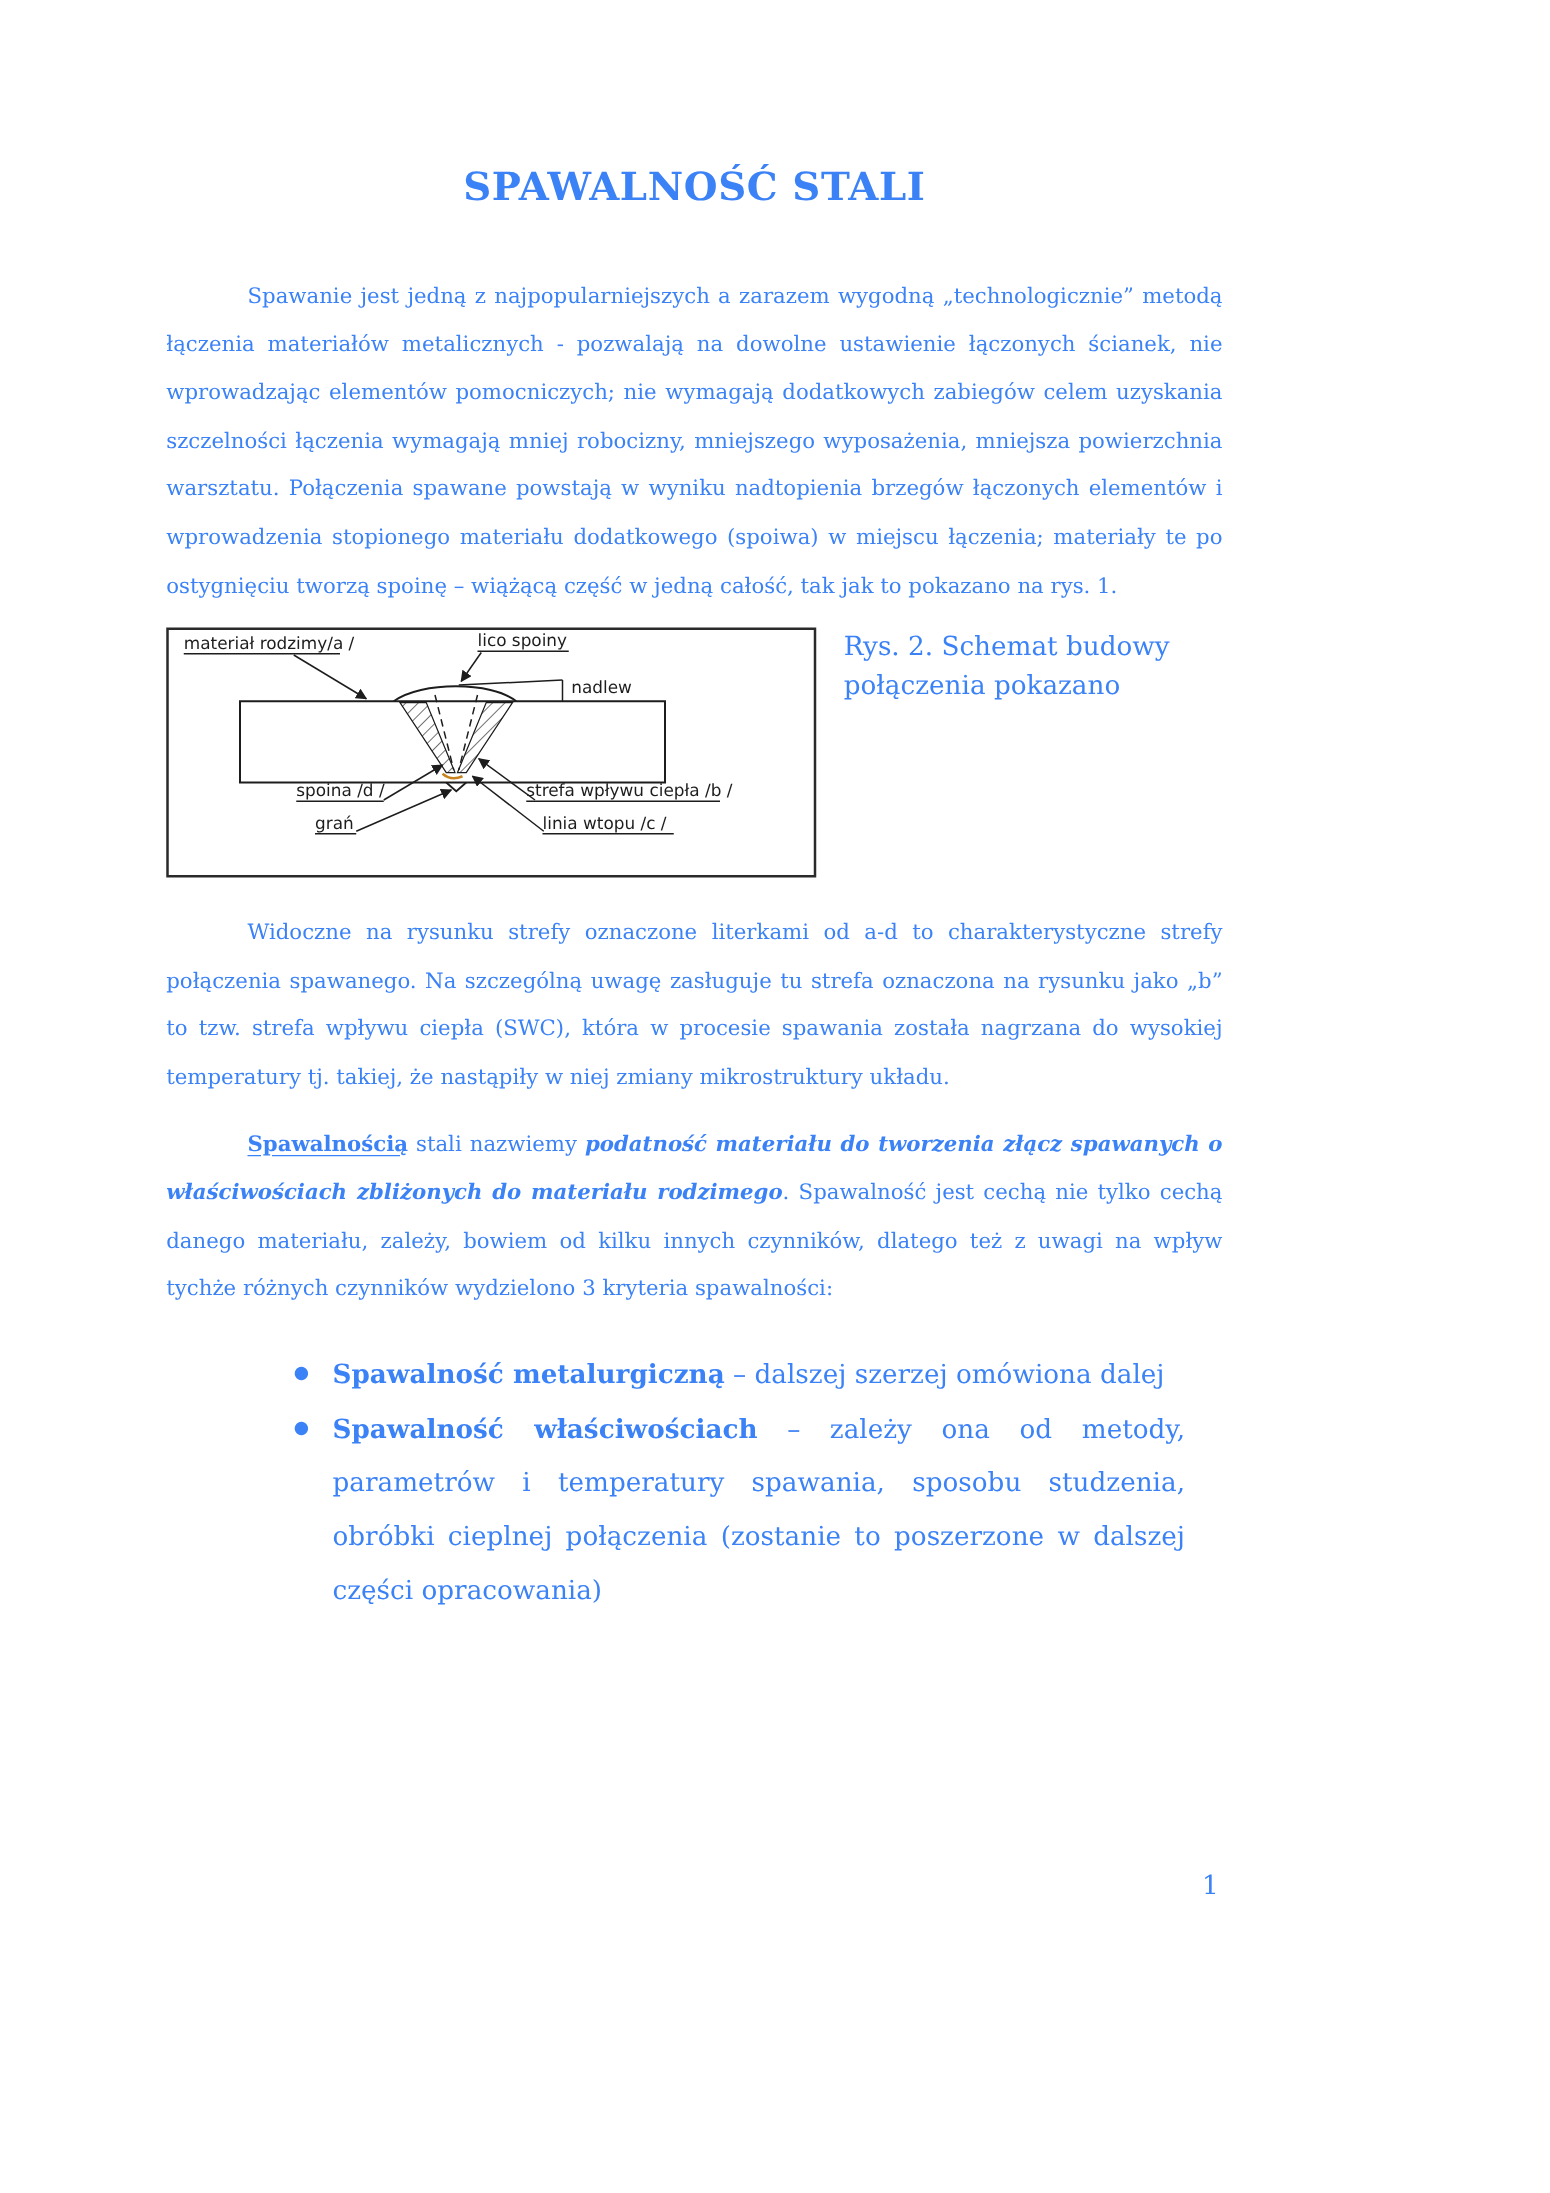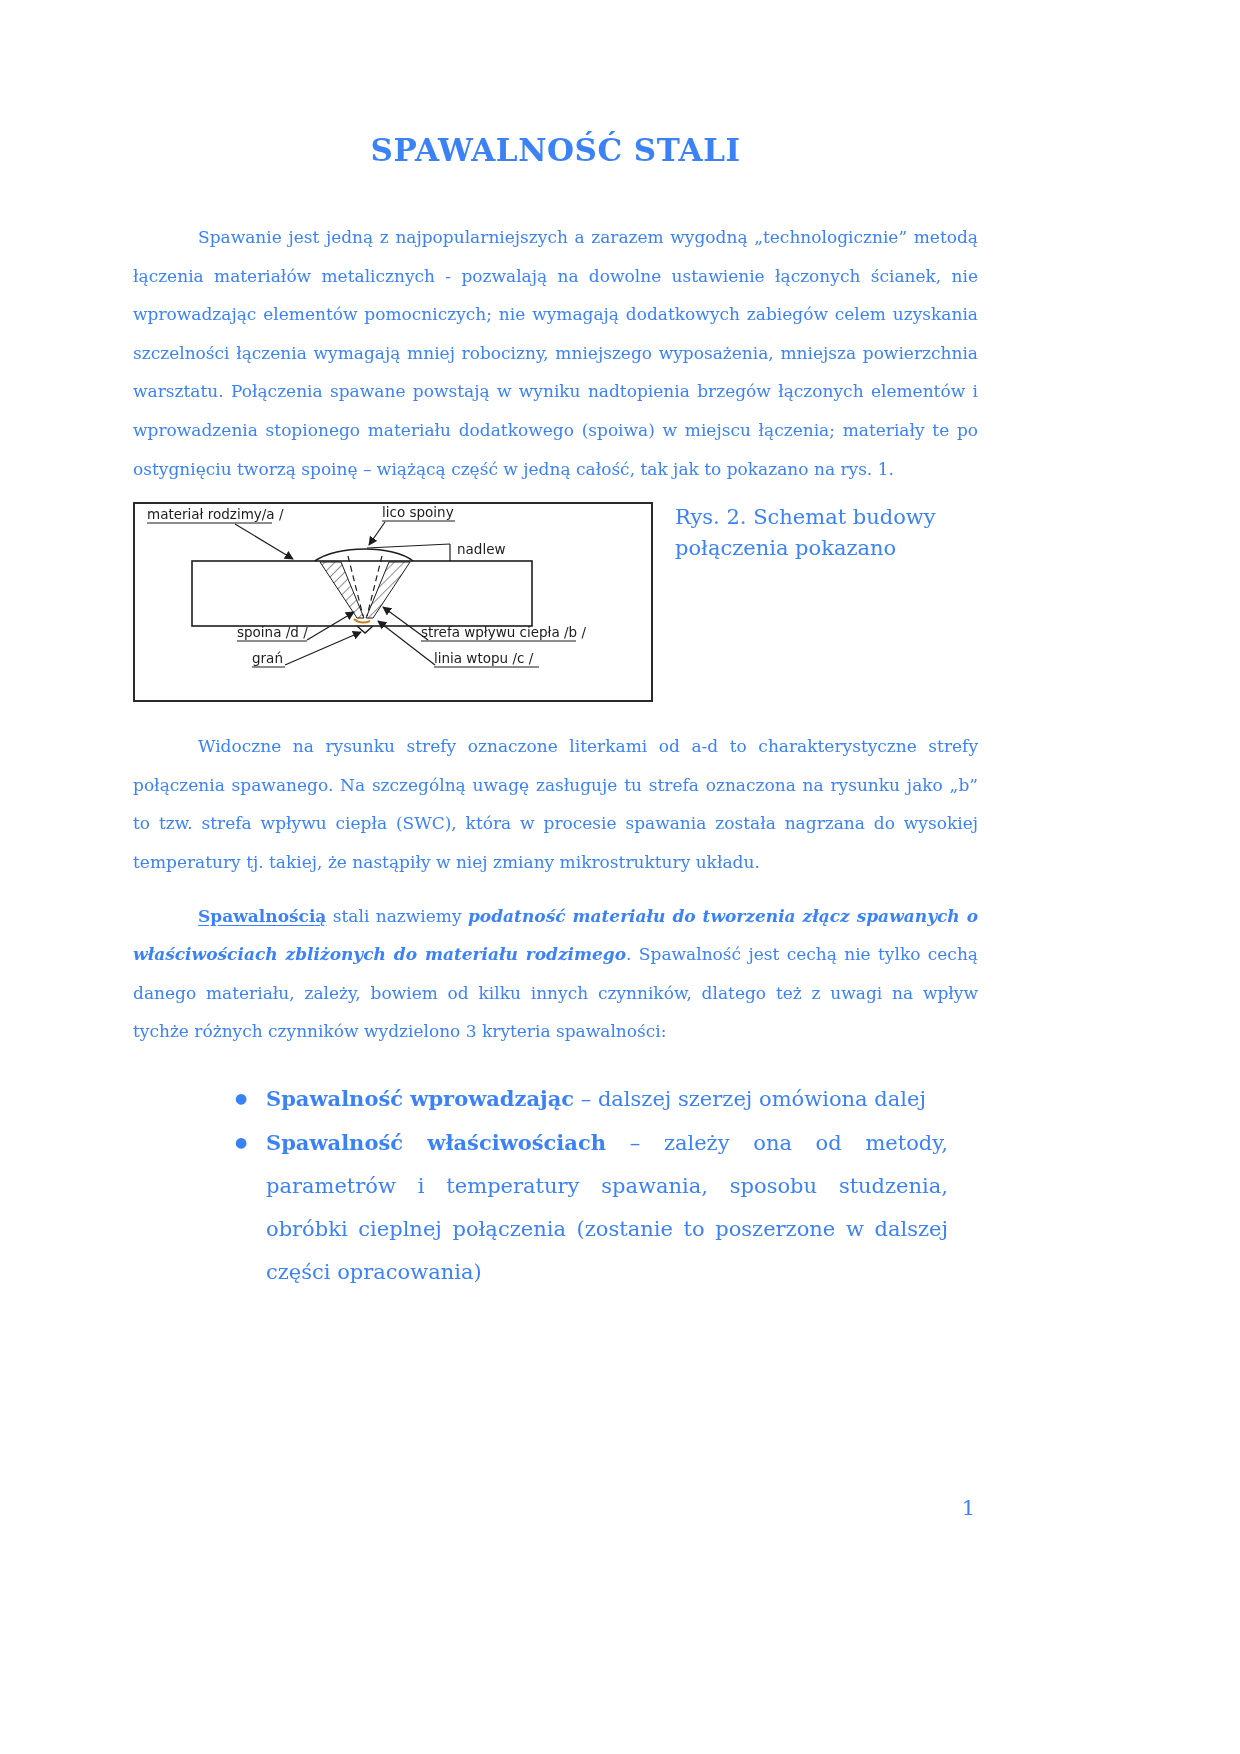--- a/index.html
+++ b/index.html
@@ -150,21 +150,21 @@
         <div>połączenia pokazano</div>
       </div>
     </div>
 
     <p class="body indent para2">Widoczne na rysunku strefy oznaczone literkami od a-d to charakterystyczne strefy połączenia spawanego. Na szczególną uwagę zasługuje tu strefa oznaczona na rysunku jako „b” to tzw. strefa wpływu ciepła (SWC), która w procesie spawania została nagrzana do wysokiej temperatury tj. takiej, że nastąpiły w niej zmiany mikrostruktury układu.</p>
 
     <p class="body indent para3"><span class="bold-underline">Spawalnością</span><span> stali nazwiemy </span><span class="ital">podatność materiału do tworzenia złącz spawanych o właściwościach zbliżonych do materiału rodzimego</span><span>. Spawalność jest cechą nie tylko cechą danego materiału, zależy, bowiem od kilku innych czynników, dlatego też z uwagi na wpływ tychże różnych czynników wydzielono 3 kryteria spawalności:</span></p>
 
     <ul class="bullets">
       <li>
-        <span class="dot">●</span><span class="bold">Spawalność wprowadzając</span><span> – dalszej szerzej omówiona dalej</span>
+        <span class="dot">●</span><span class="bold">Spawalność metalurgiczną</span><span> – dalszej szerzej omówiona dalej</span>
       </li>
       <li>
         <span class="dot">●</span><span class="bold">Spawalność właściwościach</span><span> – zależy ona od metody, parametrów i temperatury spawania, sposobu studzenia, obróbki cieplnej połączenia (zostanie to poszerzone w dalszej części opracowania)</span>
       </li>
     </ul>
 
   </div>
 
   <div class="page-number">1</div>
 </div>

